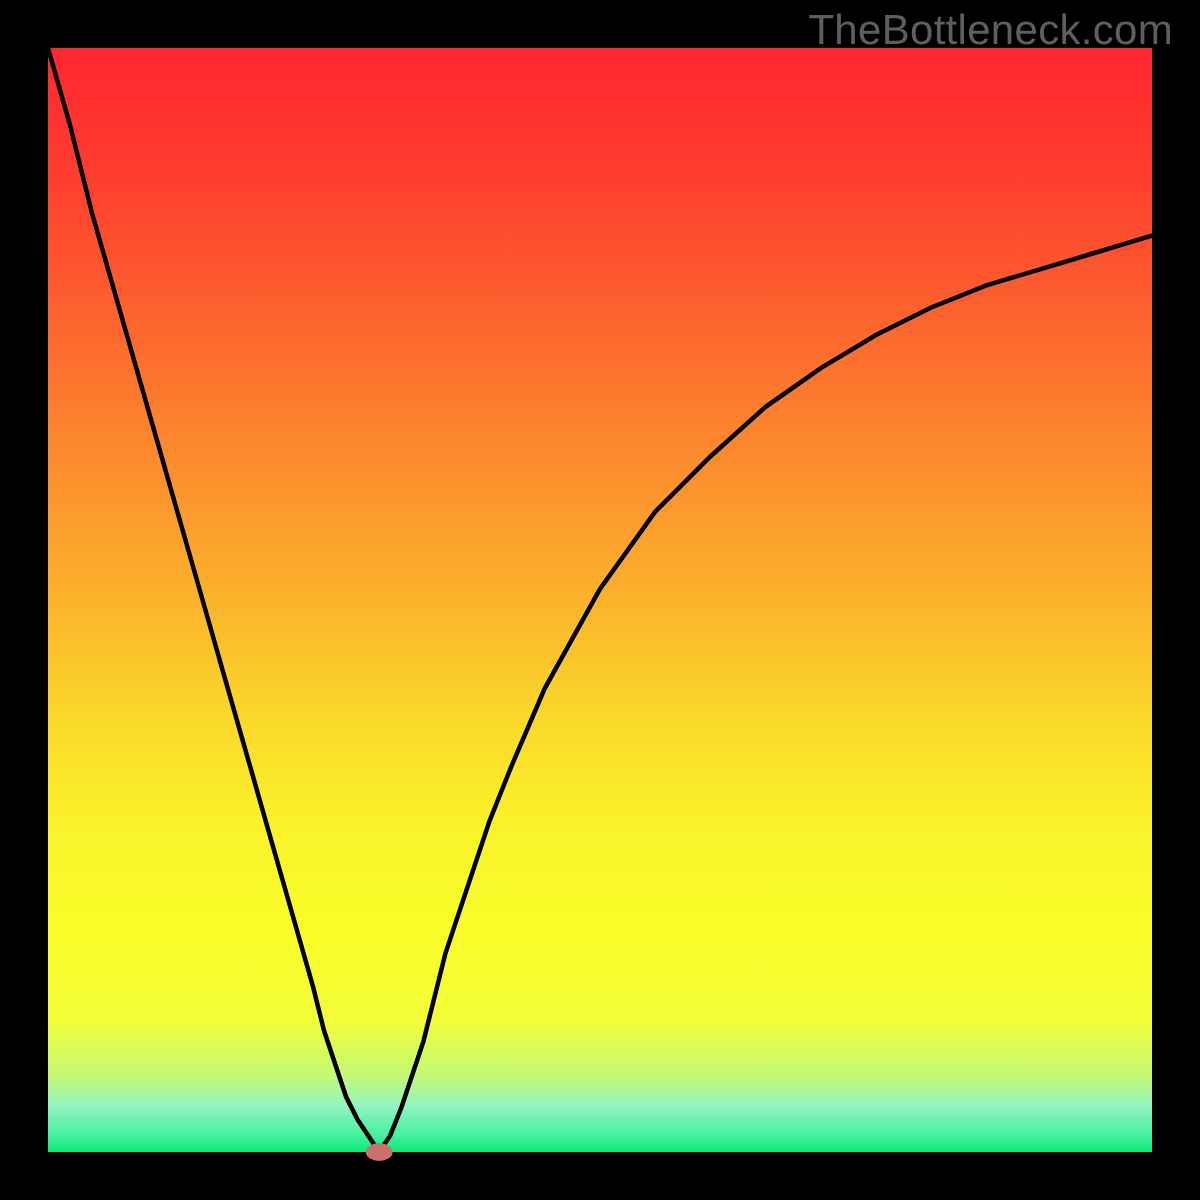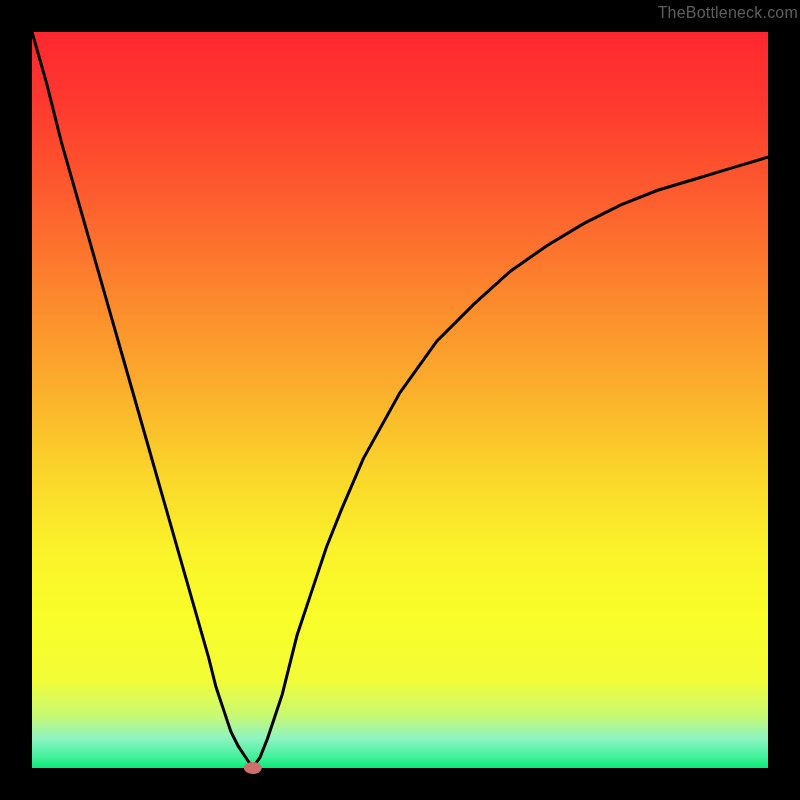--- a/index.html
+++ b/index.html
@@ -13,23 +13,23 @@
   }
   .wrap {
     position: relative;
     width: 800px;
     height: 800px;
     background: #000;
   }
   .attribution {
     position: absolute;
     top: 4px;
-    right: 2px;
+    right: 18px;
     color: #5e5e5e;
-    font-size: 16px;
+    font-size: 28px;
     font-weight: 500;
     letter-spacing: 0.2px;
   }
 </style>
 </head>
 <body>
 
 <div class="wrap">
   <svg id="chart-svg" width="800" height="800" viewBox="0 0 800 800">
     <defs>

